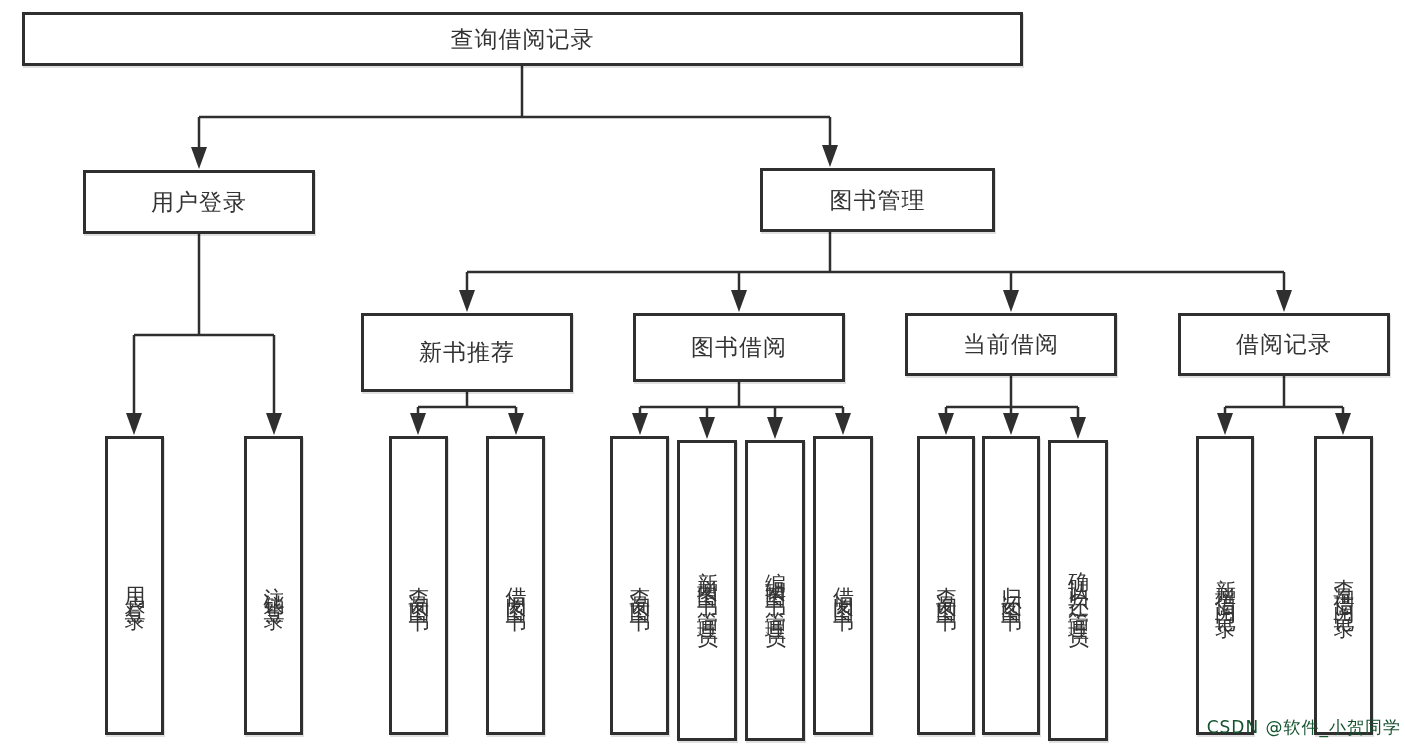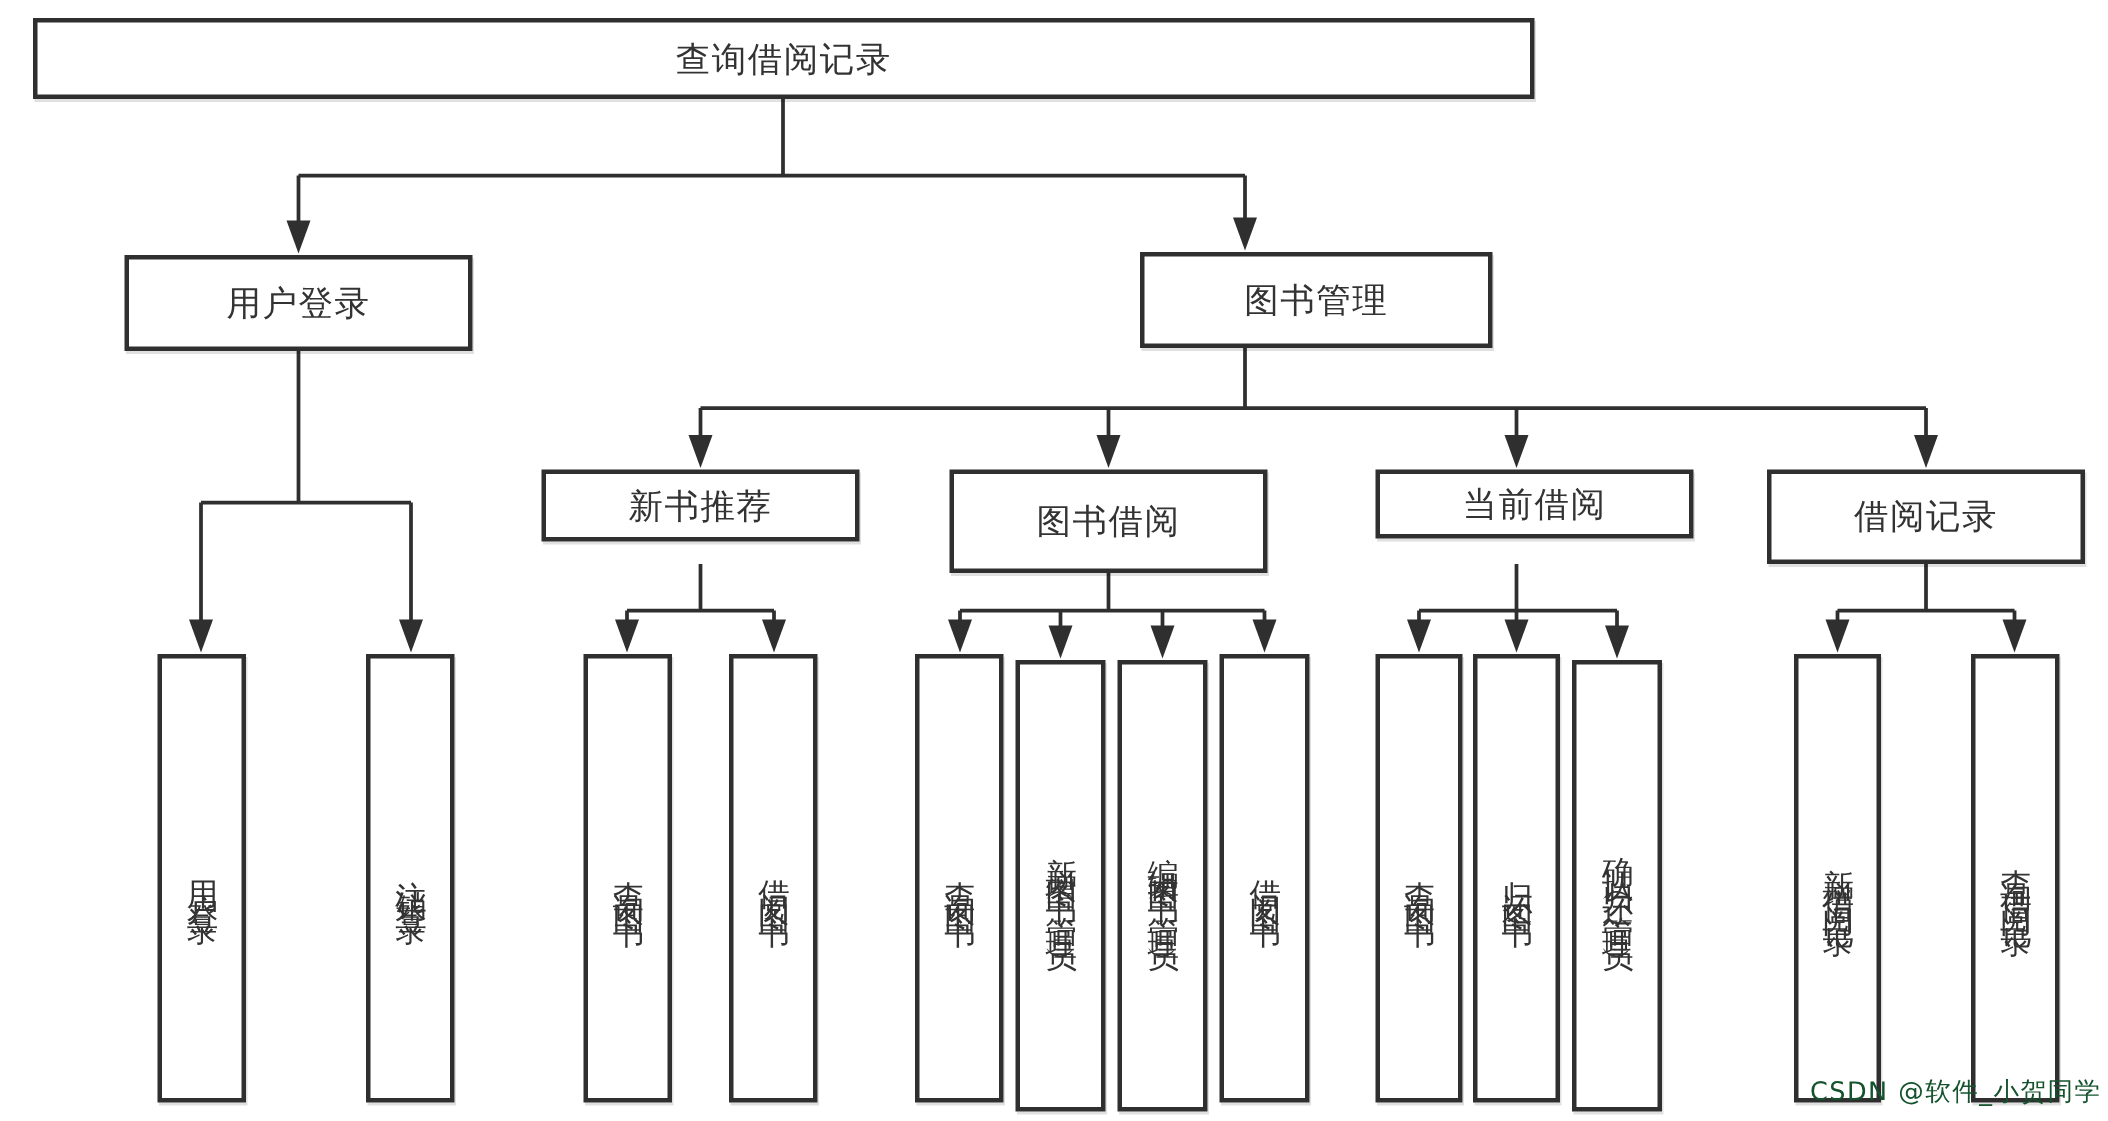--- a/index.html
+++ b/index.html
@@ -102,23 +102,23 @@
       <polygon points="1070,417 1086,417 1078,439" fill="#2f2f2f"></polygon>
       <line x1="1225" y1="407" x2="1225" y2="425" stroke="#2f2f2f" stroke-width="2.5"></line>
       <polygon points="1217,413 1233,413 1225,435" fill="#2f2f2f"></polygon>
       <line x1="1343" y1="407" x2="1343" y2="425" stroke="#2f2f2f" stroke-width="2.5"></line>
       <polygon points="1335,413 1351,413 1343,435" fill="#2f2f2f"></polygon>
     </svg>
 
   <div class="node h-node" style="left: 22px; top: 12px; width: 1001px; height: 54px;">查询借阅记录</div>
   <div class="node h-node" style="left: 83px; top: 170px; width: 232px; height: 64px;">用户登录</div>
   <div class="node h-node" style="left: 712px; top: 168px; width: 235px; height: 64px; margin-left: 48px;">图书管理</div>
-  <div class="node h-node" style="left: 361px; top: 313px; width: 212px; height: 48px; font-family: Liberation Mono, monospace;">新书推荐</div>
+  <div class="node h-node" style="left: 361px; top: 313px; width: 212px; height: 79px; font-family: Liberation Mono, monospace;">新书推荐</div>
   <div class="node h-node" style="left: 633px; top: 313px; width: 212px; height: 69px;">图书借阅</div>
-  <div class="node h-node" style="left: 905px; top: 313px; width: 212px; height: 46px; margin-left: 12px;">当前借阅</div>
+  <div class="node h-node" style="left: 905px; top: 313px; width: 212px; height: 63px;">当前借阅</div>
   <div class="node h-node" style="left: 1178px; top: 313px; width: 212px; height: 63px;">借阅记录</div>
 
   <div class="node v-node" style="left: 105px; top: 436px; width: 59px; height: 299px;">用户登录</div>
   <div class="node v-node" style="left: 244px; top: 436px; width: 59px; height: 299px;">注销登录</div>
   <div class="node v-node" style="left: 389px; top: 436px; width: 59px; height: 299px;">查询图书</div>
   <div class="node v-node" style="left: 486px; top: 436px; width: 59px; height: 299px;">借阅图书</div>
   <div class="node v-node" style="left: 610px; top: 436px; width: 59px; height: 299px;">查询图书</div>
   <div class="node v-node" style="left: 677px; top: 440px; width: 60px; height: 301px;">新增图书（管理员）</div>
   <div class="node v-node" style="left: 745px; top: 440px; width: 60px; height: 301px;">编辑图书（管理员）</div>
   <div class="node v-node" style="left: 813px; top: 436px; width: 60px; height: 299px;">借阅图书</div>

